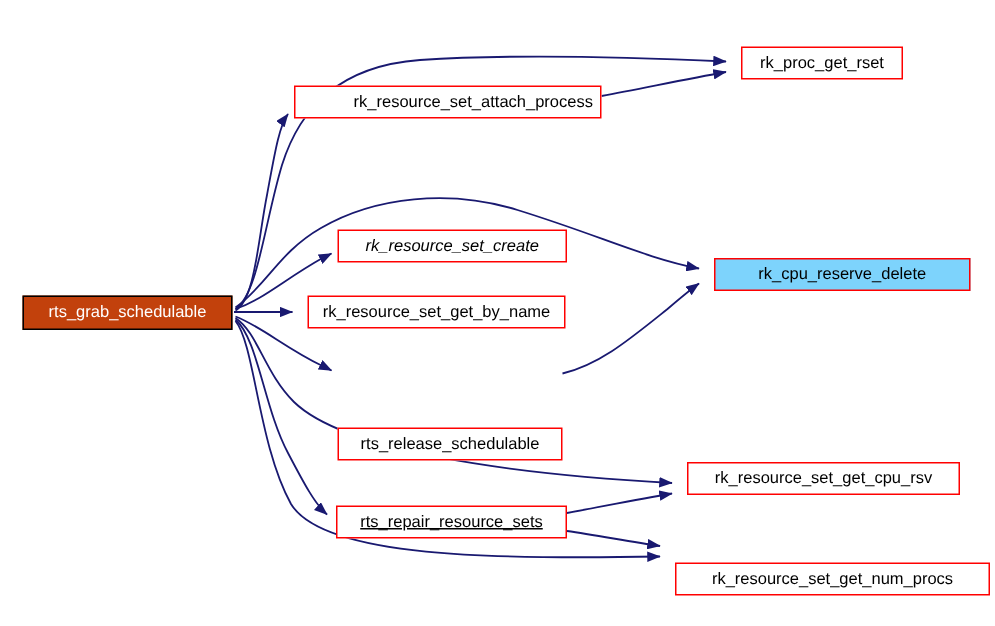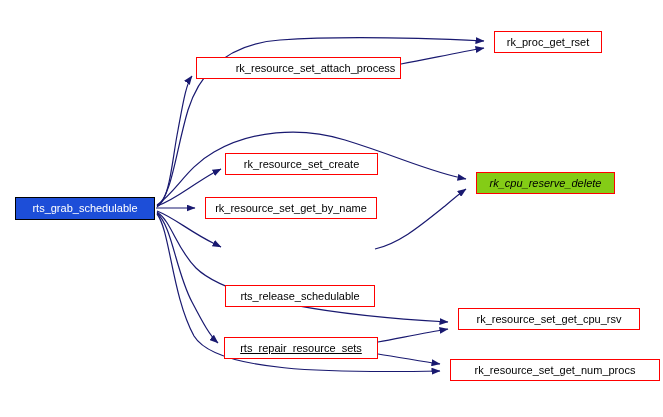--- a/index.html
+++ b/index.html
@@ -71,45 +71,45 @@
         <path d="M375,249 C400,243 420,226 445,206 C452,200 459,194 466,189" fill="none" stroke="#191970" stroke-width="1.2" marker-end="url(#arrowhead)"></path>
         <path d="M157,212 C172,222 176,248 196,268 C230,301 340,316 448,322" fill="none" stroke="#191970" stroke-width="1.2" marker-end="url(#arrowhead)"></path>
         <path d="M157,213 C172,226 176,272 192,302 C203,323 210,336 218,343" fill="none" stroke="#191970" stroke-width="1.2" marker-end="url(#arrowhead)"></path>
         <path d="M378,342 C400,338 424,333 448,329" fill="none" stroke="#191970" stroke-width="1.2" marker-end="url(#arrowhead)"></path>
         <path d="M378,354 C398,357 420,361 440,364" fill="none" stroke="#191970" stroke-width="1.2" marker-end="url(#arrowhead)"></path>
         <path d="M157,214 C170,230 172,296 194,336 C216,372 330,373 440,371" fill="none" stroke="#191970" stroke-width="1.2" marker-end="url(#arrowhead)"></path>
       </g>
   </svg>
 
   <div id="node-layer">
-      <div class="node root" style="left: 15px; top: 197px; width: 140px; height: 23px; background: #1d4ed8; border-color: rgb(0, 0, 0); color: rgb(255, 255, 255);">
+      <div class="node root" style="left: 15px; top: 197px; width: 140px; height: 23px; background: #c2410c; border-color: rgb(0, 0, 0); color: rgb(255, 255, 255);">
         <span class="node-label">rts_grab_schedulable</span>
       </div>
       <div class="node" style="left: 196px; top: 57px; width: 205px; height: 22px; background: rgb(255, 255, 255); border-color: rgb(255, 0, 0); color: rgb(0, 0, 0); padding-left: 34px;">
         <span class="node-label">rk_resource_set_attach_process</span>
       </div>
       <div class="node" style="left: 494px; top: 31px; width: 108px; height: 22px; background: rgb(255, 255, 255); border-color: rgb(255, 0, 0); color: rgb(0, 0, 0); text-align: center;">
         <span class="node-label">rk_proc_get_rset</span>
       </div>
-      <div class="node" style="left: 225px; top: 153px; width: 153px; height: 22px; background: rgb(255, 255, 255); border-color: rgb(255, 0, 0); color: rgb(0, 0, 0);">
+      <div class="node" style="left: 225px; top: 153px; width: 153px; height: 22px; background: rgb(255, 255, 255); border-color: rgb(255, 0, 0); color: rgb(0, 0, 0); font-style: italic;">
         <span class="node-label">rk_resource_set_create</span>
       </div>
       <div class="node" style="left: 205px; top: 197px; width: 172px; height: 22px; background: rgb(255, 255, 255); border-color: rgb(255, 0, 0); color: rgb(0, 0, 0);">
         <span class="node-label">rk_resource_set_get_by_name</span>
       </div>
       <div class="node" style="left: 225px; top: 241px; width: 150px; height: 22px; background: rgb(255, 255, 255); border-color: rgb(255, 0, 0); color: rgb(0, 0, 0); margin-top: 44px;">
         <span class="node-label">rts_release_schedulable</span>
       </div>
-      <div class="node" style="left: 476px; top: 172px; width: 139px; height: 22px; background: #84cc16; border-color: rgb(255, 0, 0); color: rgb(0, 0, 0); font-style: italic;">
+      <div class="node" style="left: 476px; top: 172px; width: 171px; height: 22px; background: #7dd3fc; border-color: rgb(255, 0, 0); color: rgb(0, 0, 0);">
         <span class="node-label">rk_cpu_reserve_delete</span>
       </div>
       <div class="node" style="left: 224px; top: 337px; width: 154px; height: 22px; background: rgb(255, 255, 255); border-color: rgb(255, 0, 0); color: rgb(0, 0, 0); text-decoration: underline;">
         <span class="node-label">rts_repair_resource_sets</span>
       </div>
       <div class="node" style="left: 458px; top: 308px; width: 182px; height: 22px; background: rgb(255, 255, 255); border-color: rgb(255, 0, 0); color: rgb(0, 0, 0);">
         <span class="node-label">rk_resource_set_get_cpu_rsv</span>
       </div>
-      <div class="node" style="left: 450px; top: 359px; width: 210px; height: 22px; background: rgb(255, 255, 255); border-color: rgb(255, 0, 0); color: rgb(0, 0, 0);">
+      <div class="node" style="left: 450px; top: 375px; width: 210px; height: 22px; background: rgb(255, 255, 255); border-color: rgb(255, 0, 0); color: rgb(0, 0, 0);">
         <span class="node-label">rk_resource_set_get_num_procs</span>
       </div>
     </div>
 
 </div>
 
 </body></html>

